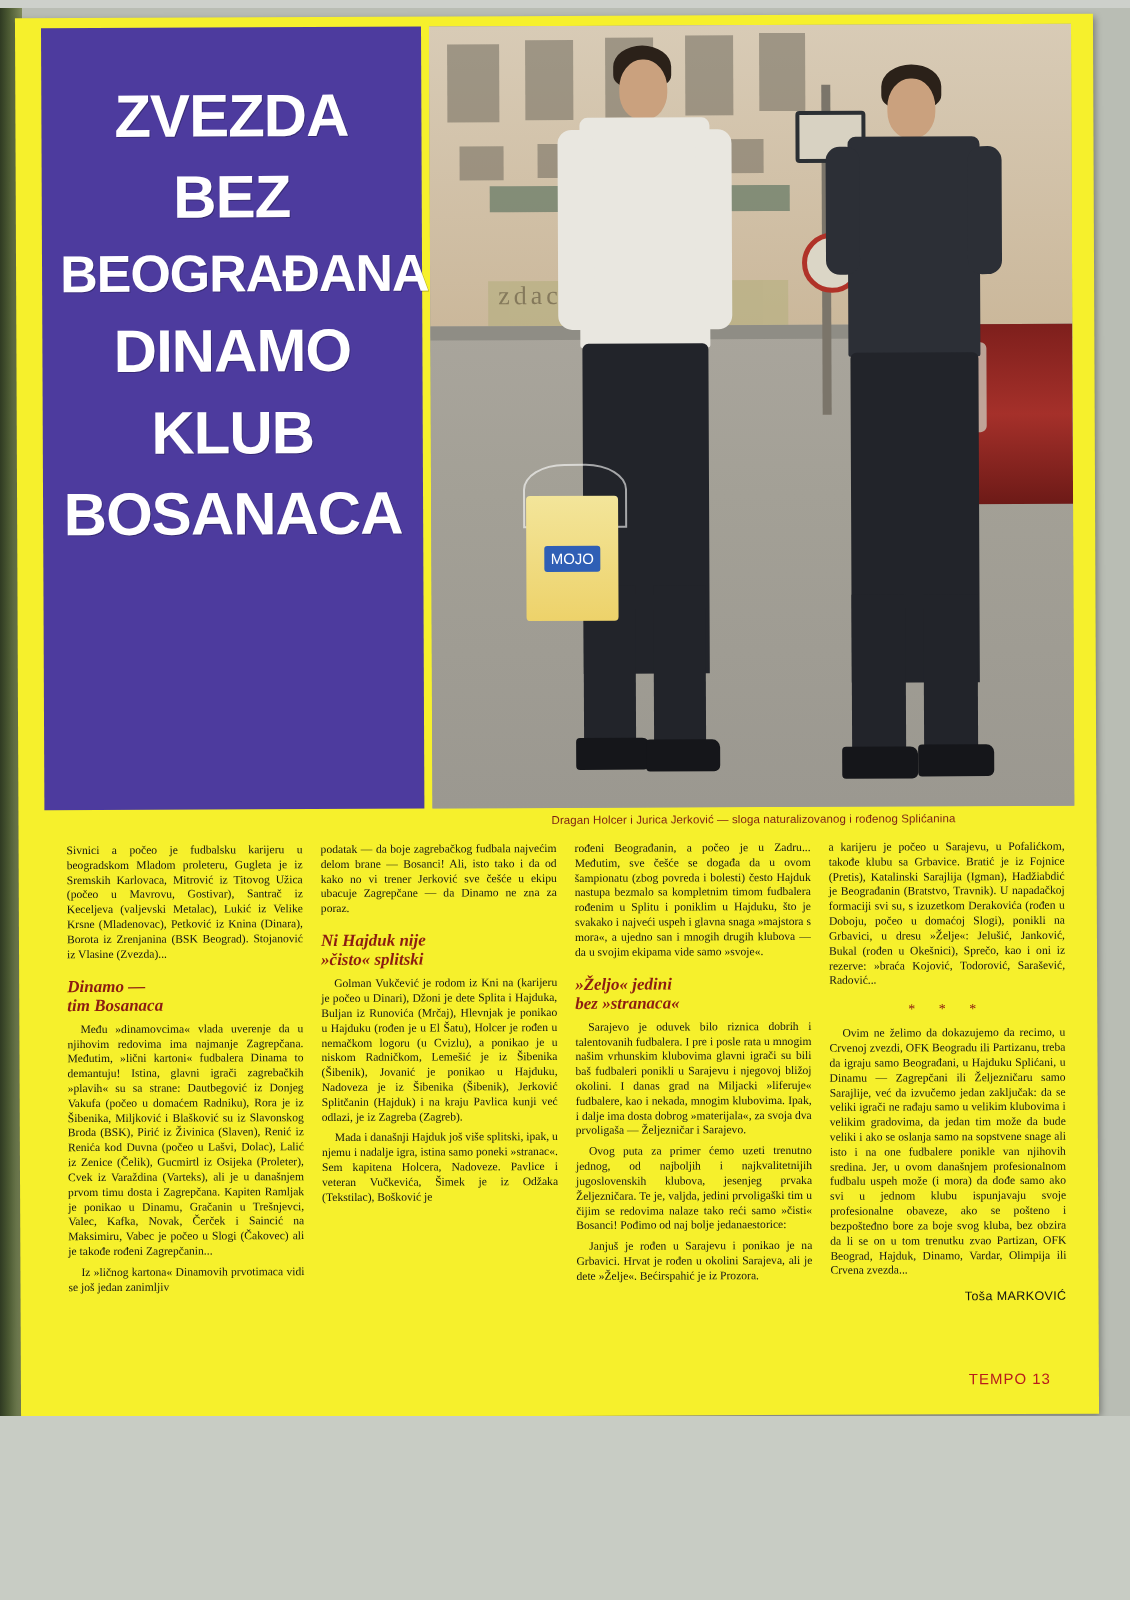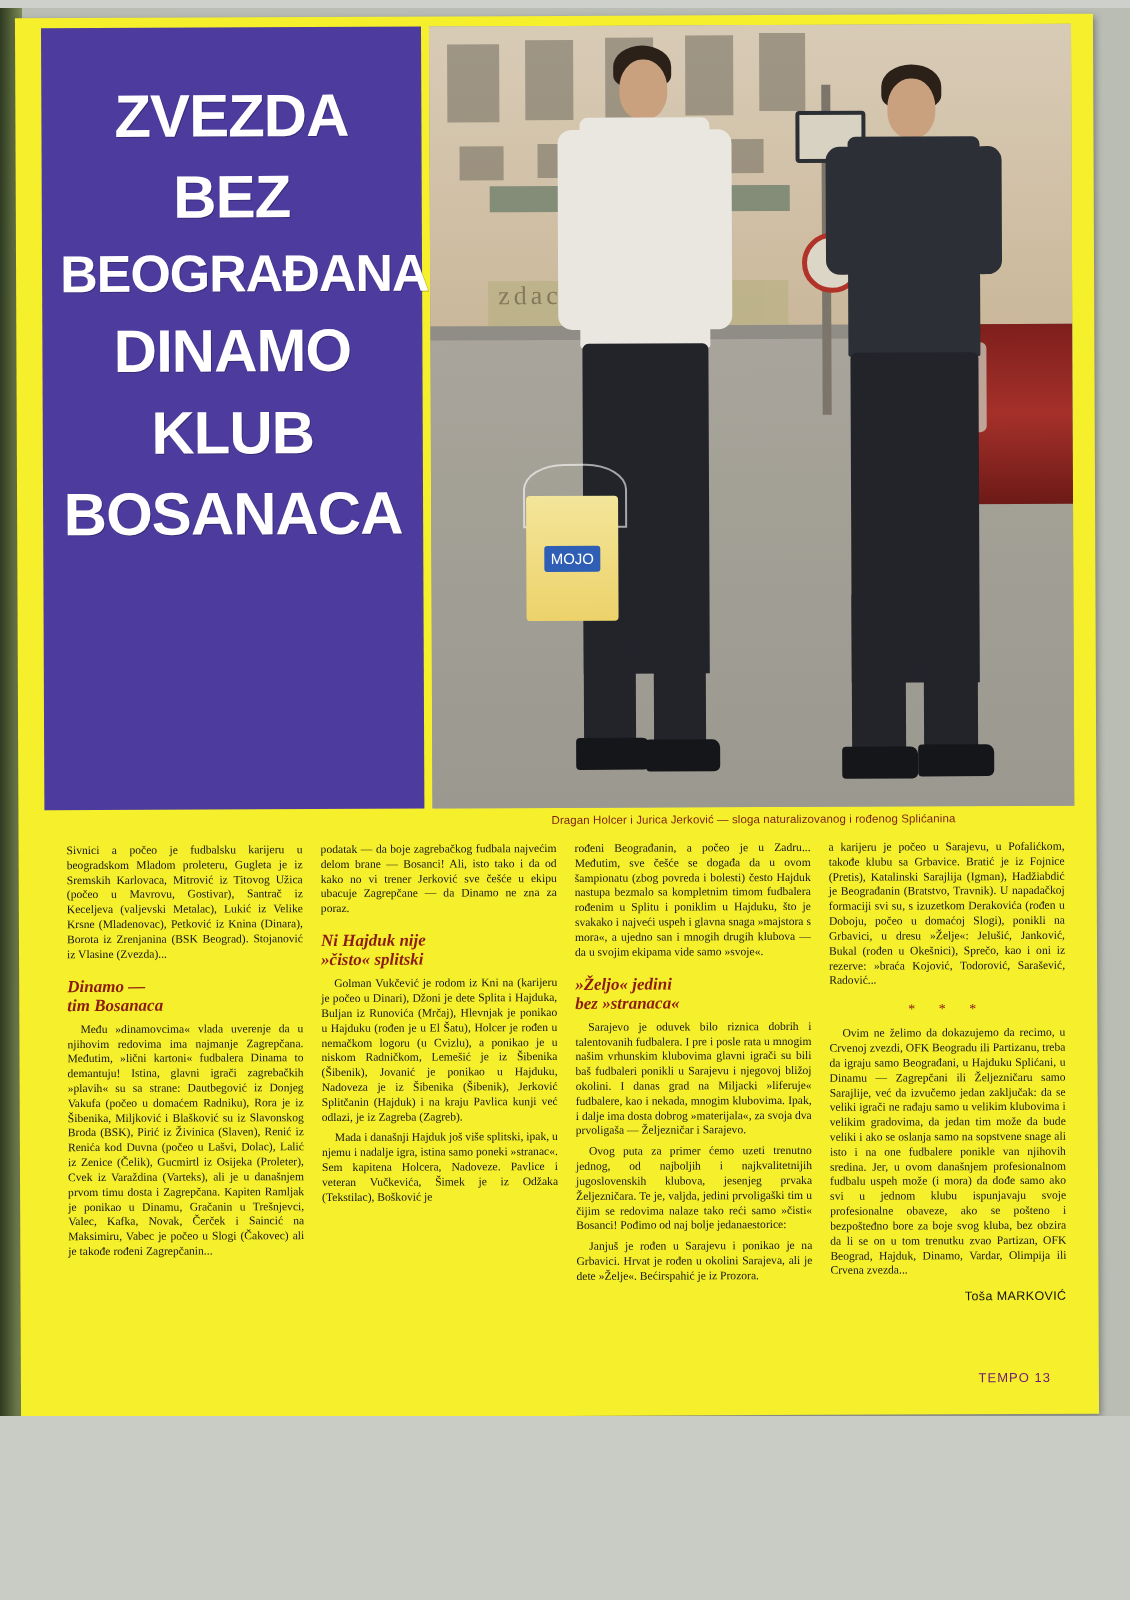--- a/index.html
+++ b/index.html
@@ -220,23 +220,23 @@
     font-size: 12.5px;
     letter-spacing: .4px;
     margin-top: 10px;
     color: #111;
   }
   .folio {
     position: absolute;
     right: 48px;
     top: 1356px;
     font-family: "Liberation Sans", sans-serif;
-    font-size: 13px;
+    font-size: 15px;
     letter-spacing: 1px;
-    color: #701a75;
+    color: #b91c1c;
   }
 </style>
 </head>
 <body>
 
 <div class="scan">
 
   <div class="scan-edge-left"></div>
 
   <div class="page">
@@ -312,20 +312,21 @@
         <div class="caption">Dragan Holcer i Jurica Jerković — sloga naturalizovanog i rođenog Splićanina</div>
       </div>
 
       <div class="cols">
 
         <div class="col">
           <p>Sivnici a počeo je fudbalsku karijeru u beogradskom Mladom proleteru, Gugleta je iz Sremskih Karlovaca, Mitrović iz Titovog Užica (počeo u Mavrovu, Gostivar), Santrač iz Keceljeva (valjevski Metalac), Lukić iz Velike Krsne (Mladenovac), Petković iz Knina (Dinara), Borota iz Zrenjanina (BSK Beograd). Stojanović iz Vlasine (Zvezda)...</p>
           <div class="subhead" style="white-space:pre-line;">Dinamo —
 tim Bosanaca</div>
           <p class="indent">Među »dinamovcima« vlada uverenje da u njihovim redovima ima najmanje Zagrepčana. Međutim, »lični kartoni« fudbalera Dinama to demantuju! Istina, glavni igrači zagrebačkih »plavih« su sa strane: Dautbegović iz Donjeg Vakufa (počeo u domaćem Radniku), Rora je iz Šibenika, Miljković i Blašković su iz Slavonskog Broda (BSK), Pirić iz Živinica (Slaven), Renić iz Renića kod Duvna (počeo u Lašvi, Dolac), Lalić iz Zenice (Čelik), Gucmirtl iz Osijeka (Proleter), Cvek iz Varaždina (Varteks), ali je u današnjem prvom timu dosta i Zagrepčana. Kapiten Ramljak je ponikao u Dinamu, Gračanin u Trešnjevci, Valec, Kafka, Novak, Čerček i Saincić na Maksimiru, Vabec je počeo u Slogi (Čakovec) ali je takođe rođeni Zagrepčanin...</p>
+          <p class="indent">Iz »ličnog kartona« Dinamovih prvotimaca vidi se još jedan zanimljiv</p>
         </div>
 
         <div class="col">
           <p>podatak — da boje zagrebačkog fudbala najvećim delom brane — Bosanci! Ali, isto tako i da od kako no vi trener Jerković sve češće u ekipu ubacuje Zagrepčane — da Dinamo ne zna za poraz.</p>
           <div class="subhead" style="white-space:pre-line;">Ni Hajduk nije
 »čisto« splitski</div>
           <p class="indent">Golman Vukčević je rodom iz Kni na (karijeru je počeo u Dinari), Džoni je dete Splita i Hajduka, Buljan iz Runovića (Mrčaj), Hlevnjak je ponikao u Hajduku (rođen je u El Šatu), Holcer je rođen u nemačkom logoru (u Cvizlu), a ponikao je u niskom Radničkom, Lemešić je iz Šibenika (Šibenik), Jovanić je ponikao u Hajduku, Nadoveza je iz Šibenika (Šibenik), Jerković Splitčanin (Hajduk) i na kraju Pavlica kunji već odlazi, je iz Zagreba (Zagreb).</p>
           <p class="indent">Mada i današnji Hajduk još više splitski, ipak, u njemu i nadalje igra, istina samo poneki »stranac«. Sem kapitena Holcera, Nadoveze. Pavlice i veteran Vučkevića, Šimek je iz Odžaka (Tekstilac), Bošković je</p>
         </div>
 

